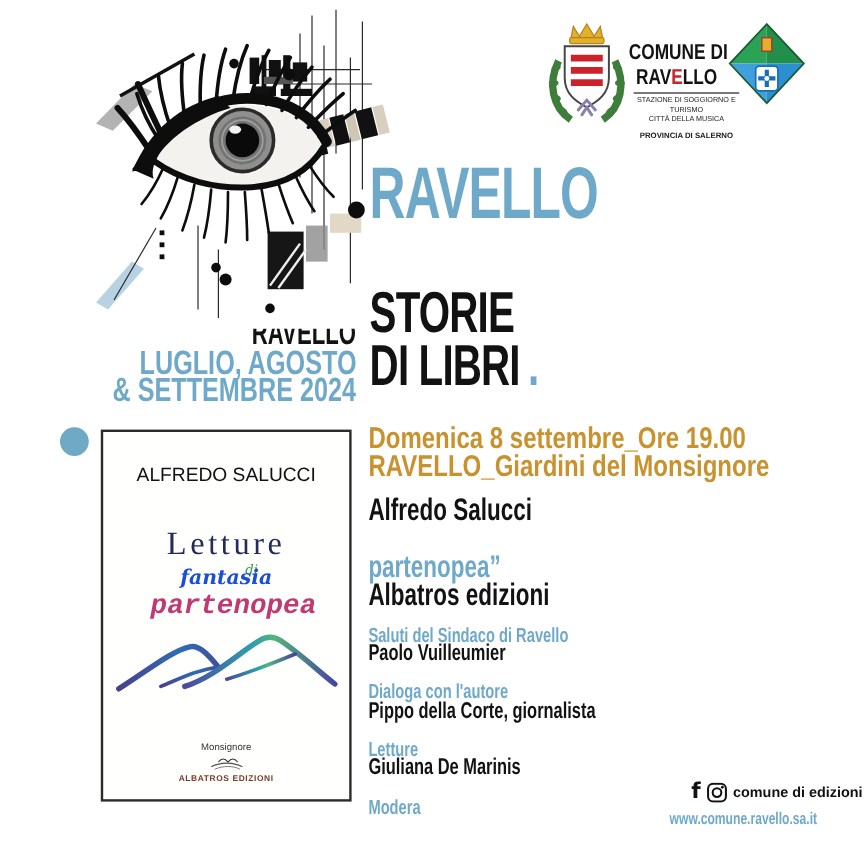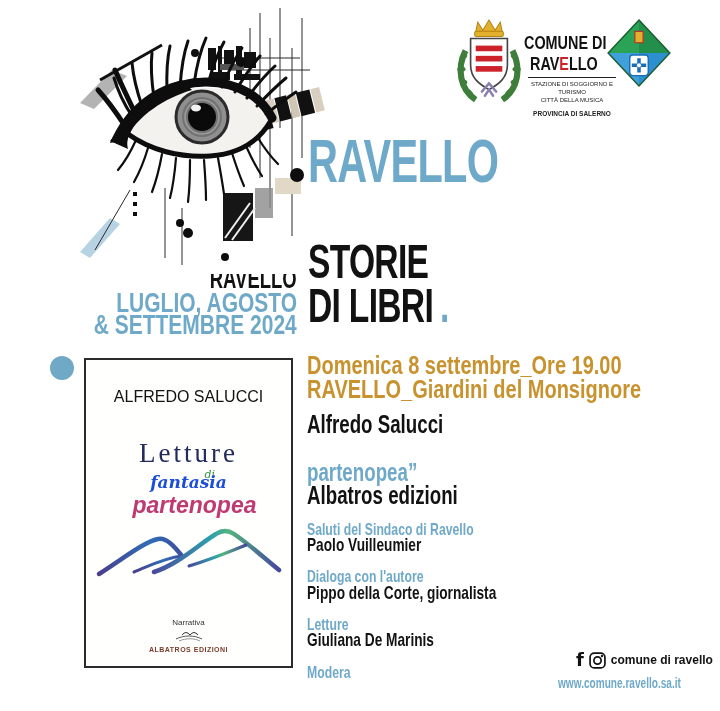--- a/index.html
+++ b/index.html
@@ -19,21 +19,21 @@
   .role{font-size:17px;font-weight:bold;color:#6FA9C9;}
   .pname{font-size:19px;font-weight:bold;color:#121212;}
   .right-col{left:307px;}
   .ralign{right:423px;text-align:right;}
   #book-cover{left:84px;top:358px;width:209px;height:310px;background:#fffffe;
               border:2px solid #2b2b2b;box-sizing:border-box;}
   .cover-center{left:0;right:0;text-align:center;}
   .cover-t1{font-family:"Liberation Serif",serif;font-size:27px;letter-spacing:3px;color:#222a5e;}
   .cover-t2{font-family:"DejaVu Serif",serif;font-style:italic;font-size:11px;color:#35934D;}
   .cover-t3{font-family:"DejaVu Serif",serif;font-style:italic;font-size:17px;font-weight:bold;color:#1d4ed8;}
-  .cover-t4{font-family:Liberation Sans, sans-serif;font-style:italic;font-size:23px;font-weight:bold;color:#BF3A73;margin-left:12px;}
+  .cover-t4{font-family:Liberation Mono, monospace;font-style:italic;font-size:23px;font-weight:bold;color:#BF3A73;margin-left:12px;}
   .cover-series{font-size:8px;color:#333;}
   .cover-pub{font-size:7px;letter-spacing:.5px;color:#7a3b2a;font-weight:bold;}
   .comune-wrap{left:524px;top:33px;width:96px;text-align:center;}
   .comune-l1{font-size:18px;font-weight:bold;letter-spacing:0;}
   .comune-l2{font-size:18px;font-weight:bold;}
   .red-e{color:#CC2229;}
   .comune-sub{font-size:6px;color:#222;line-height:1.3;}
   .comune-prov{font-size:6.5px;font-weight:bold;color:#222;margin-top:6px;}
   .social-label{font-size:12px;color:#121212;font-weight:bold;}
   .website{font-size:14px;font-weight:bold;color:#6FA9C9;}
@@ -241,21 +241,21 @@
             <stop offset=".45" stop-color="#2e9fae"></stop>
           <stop offset=".6" stop-color="#52b47c"></stop>
             <stop offset="1" stop-color="#4646a0"></stop>
         </linearGradient>
       </defs>
       <path d="M5,52 C30,36 50,20 64,17 C72,15 80,24 88,34" stroke="url(#g1)" stroke-width="4.5" fill="none" stroke-linecap="round"></path>
       <path d="M88,34 C70,36 55,44 40,50" stroke="url(#g1)" stroke-width="3" fill="none" stroke-linecap="round"></path>
       <path d="M60,50 C85,42 105,22 122,12 C128,8 134,8 140,12 C155,22 170,36 185,48" stroke="url(#g2)" stroke-width="4.5" fill="none" stroke-linecap="round"></path>
       <path d="M95,44 C115,38 135,30 152,23" stroke="url(#g2)" stroke-width="3" fill="none" stroke-linecap="round"></path>
     </svg>
-    <div class="abs cover-center cover-series" style="top:258px">Narrativa</div>
+    <div class="abs cover-center cover-series" style="top:258px">Monsignore</div>
     <svg class="abs" style="left:88px;top:268px" width="30" height="14" viewBox="0 0 30 14">
       <path d="M8,7 Q12,2 16,7 Q20,2 24,7" stroke="#333" stroke-width="1" fill="none"></path>
       <path d="M2,11 C10,7 20,7 28,11" stroke="#555" stroke-width="1" fill="none"></path>
       <path d="M5,13 C12,10 20,10 26,13" stroke="#777" stroke-width=".8" fill="none"></path>
     </svg>
     <div class="abs cover-center cover-pub" style="top:286px">ALBATROS EDIZIONI</div>
   </div>
 
   <div class="abs right-col" style="top:353px">
     <span class="cd sx80 gold-line gold">Domenica 8 settembre_Ore 19.00</span>
@@ -291,19 +291,19 @@
   <div class="abs right-col" style="top:664px">
     <span class="cd sx72 role">Modera</span></div>
 
   <div class="abs" style="left:576px;top:651px;display:flex;align-items:center;gap:5px;">
     <span style="font-family:'DejaVu Sans',sans-serif;font-weight:900;font-size:18px;line-height:18px;">f</span>
     <svg width="17" height="17" viewBox="0 0 16 16">
       <rect x="1" y="1" width="14" height="14" rx="4" fill="none" stroke="#111" stroke-width="1.6"></rect>
       <circle cx="8" cy="8" r="3.4" fill="none" stroke="#111" stroke-width="1.6"></circle>
       <circle cx="12.2" cy="3.8" r="1.1" fill="#111"></circle>
     </svg>
-    <span class="social-label">comune di ravello</span>
+    <span class="social-label">comune di edizioni</span>
   </div>
   <div class="abs" style="left:558px;top:674px">
     <span class="cd sx72 website">www.comune.ravello.sa.it</span>
   </div>
 
 </div>
 
 </body></html>

